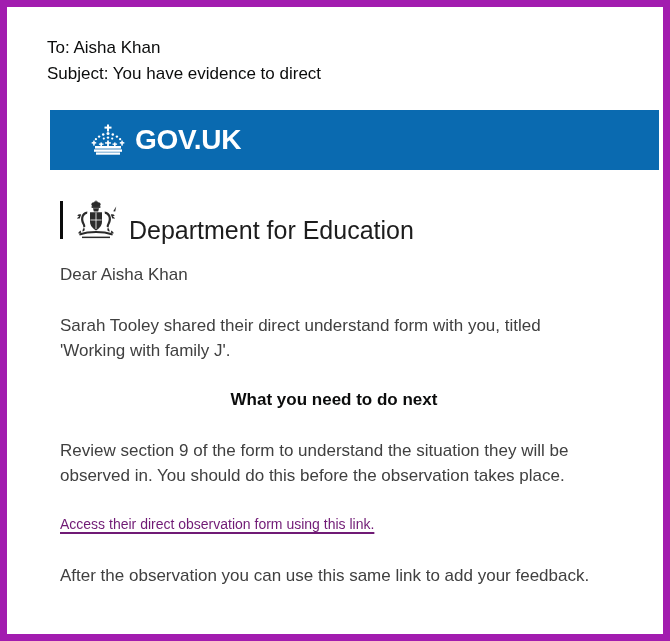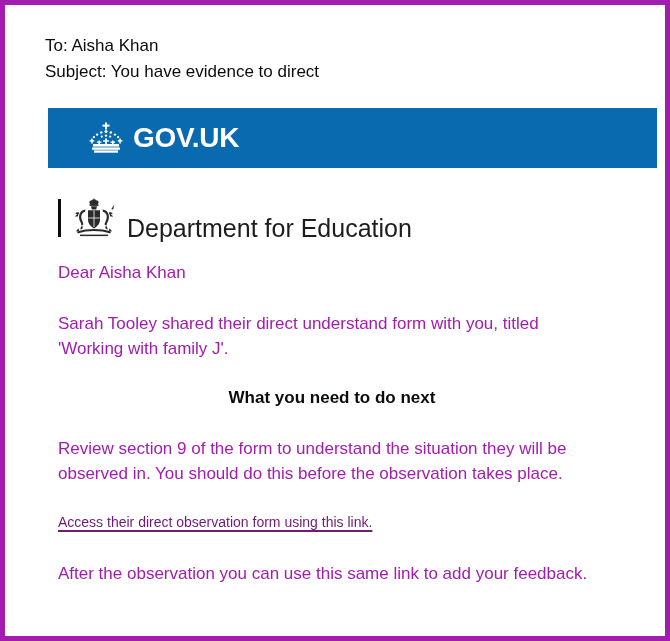--- a/index.html
+++ b/index.html
@@ -9,21 +9,21 @@
   }
   body {
     font-family: "Liberation Sans", sans-serif;
     -webkit-font-smoothing: antialiased;
   }
   .email-frame {
     position: relative;
     width: 670px;
     height: 641px;
     box-sizing: border-box;
-    border: 5px solid #a21caf;
+    border: 7px solid #a21caf;
     background: #ffffff;
     overflow: hidden;
   }
 
   
   .envelope {
     position: absolute;
     left: 40px;
     top: 28px;
     width: 600px;
@@ -96,21 +96,21 @@
   
   .body-copy {
     position: absolute;
     left: 53px;
     top: 255px;
     width: 548px;
   }
   .para {
     font-size: 17px;
     line-height: 25px;
-    color: #a21caf;
+    color: #404040;
     margin: 0 0 26px 0;
   }
   .para-tight {
     margin-bottom: 24px;
   }
   .heading {
     font-size: 17px;
     line-height: 25px;
     color: #0b0c0c;
     font-weight: bold;

